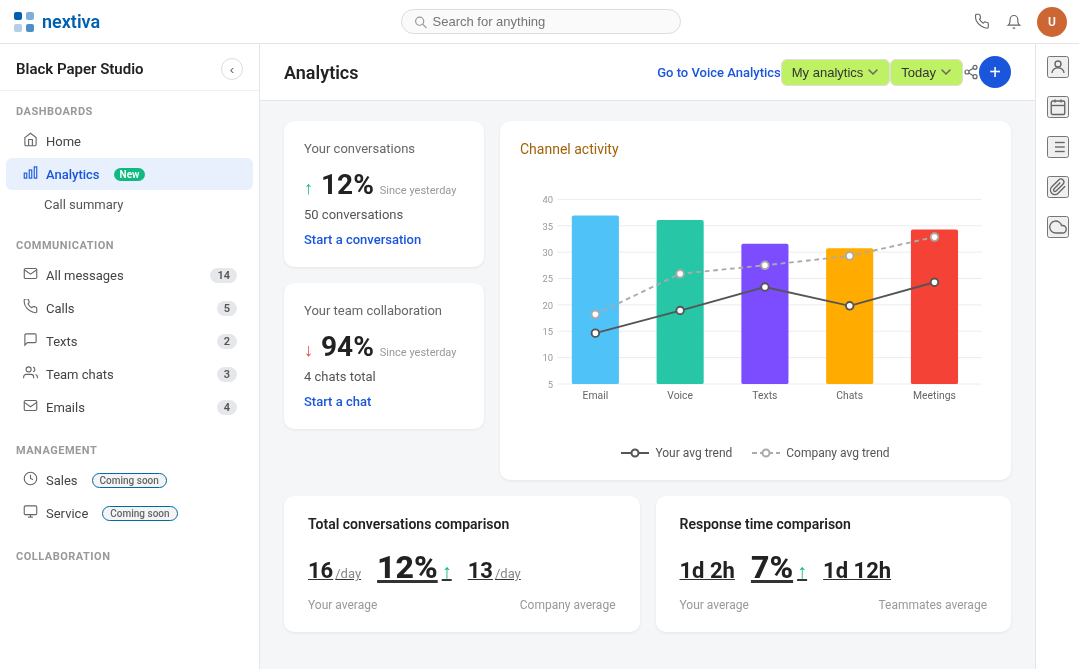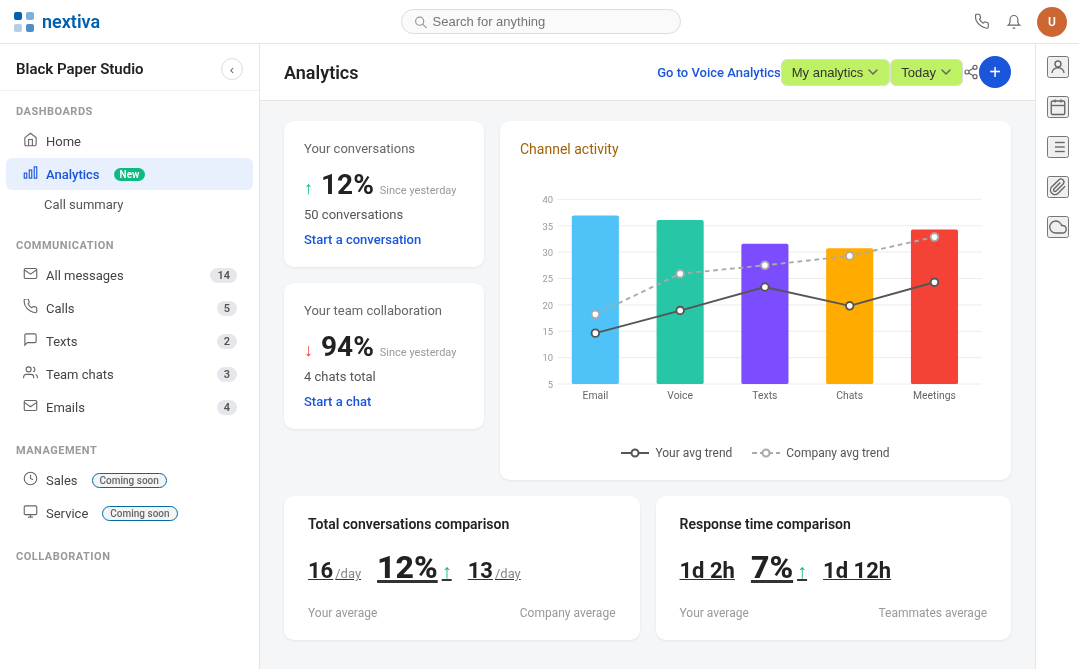--- a/index.html
+++ b/index.html
@@ -175,21 +175,21 @@
       padding: 20px 24px;
       flex: 1;
       box-shadow: 0 1px 3px rgba(0,0,0,0.07);
     }
     .comparison-title { font-size: 14px; font-weight: 600; color: #222; margin-bottom: 16px; }
     .comparison-row { display: flex; align-items: baseline; gap: 16px; text-decoration: underline; }
     .comp-val { font-size: 22px; font-weight: 700; color: #222; }
     .comp-unit { font-size: 13px; color: #888; font-weight: 400; margin-left: 2px; }
     .comp-pct { font-size: 32px; font-weight: 800; color: #222; }
     .comp-arrow-up { color: #10b981; font-size: 20px; }
-    .comp-label { font-size: 12px; color: #999; margin-top: 12px; }
+    .comp-label { font-size: 12px; color: #999; margin-top: 4px; }
   </style>
 </head>
 <body>
 
 <nav class="topnav">
   <div class="topnav-logo">
 
     <svg viewBox="0 0 24 24" fill="none">
       <rect width="8" height="8" x="2" y="2" rx="2" fill="#0060af"></rect>
       <rect width="8" height="8" x="14" y="2" rx="2" fill="#0060af" opacity="0.5"></rect>

